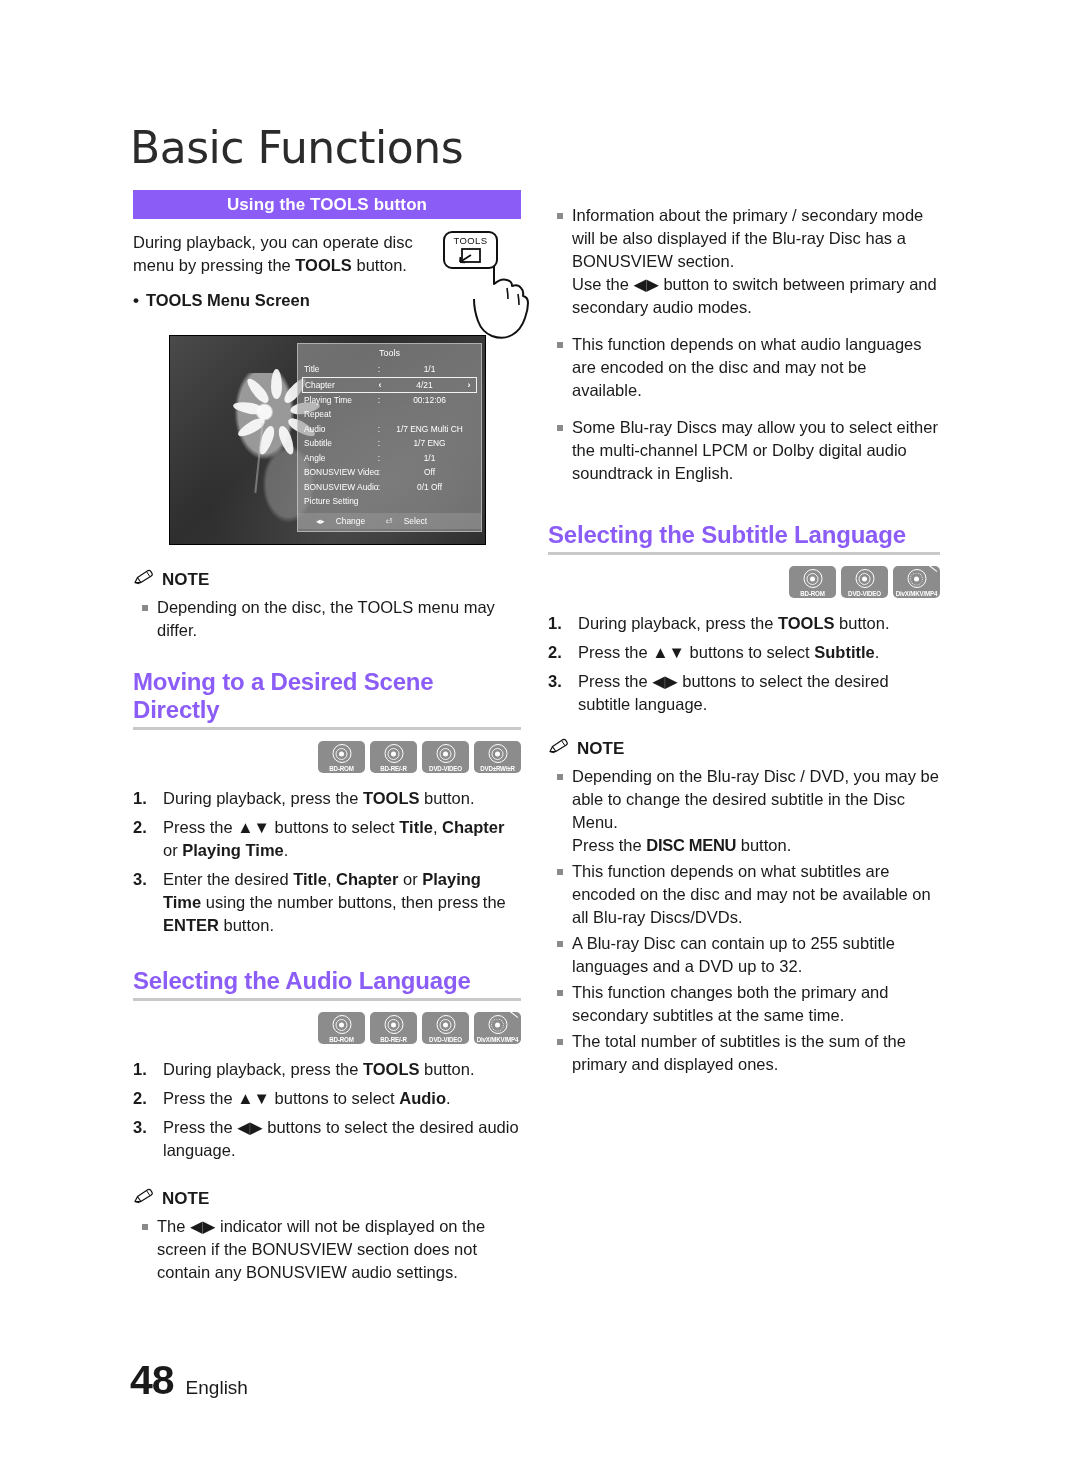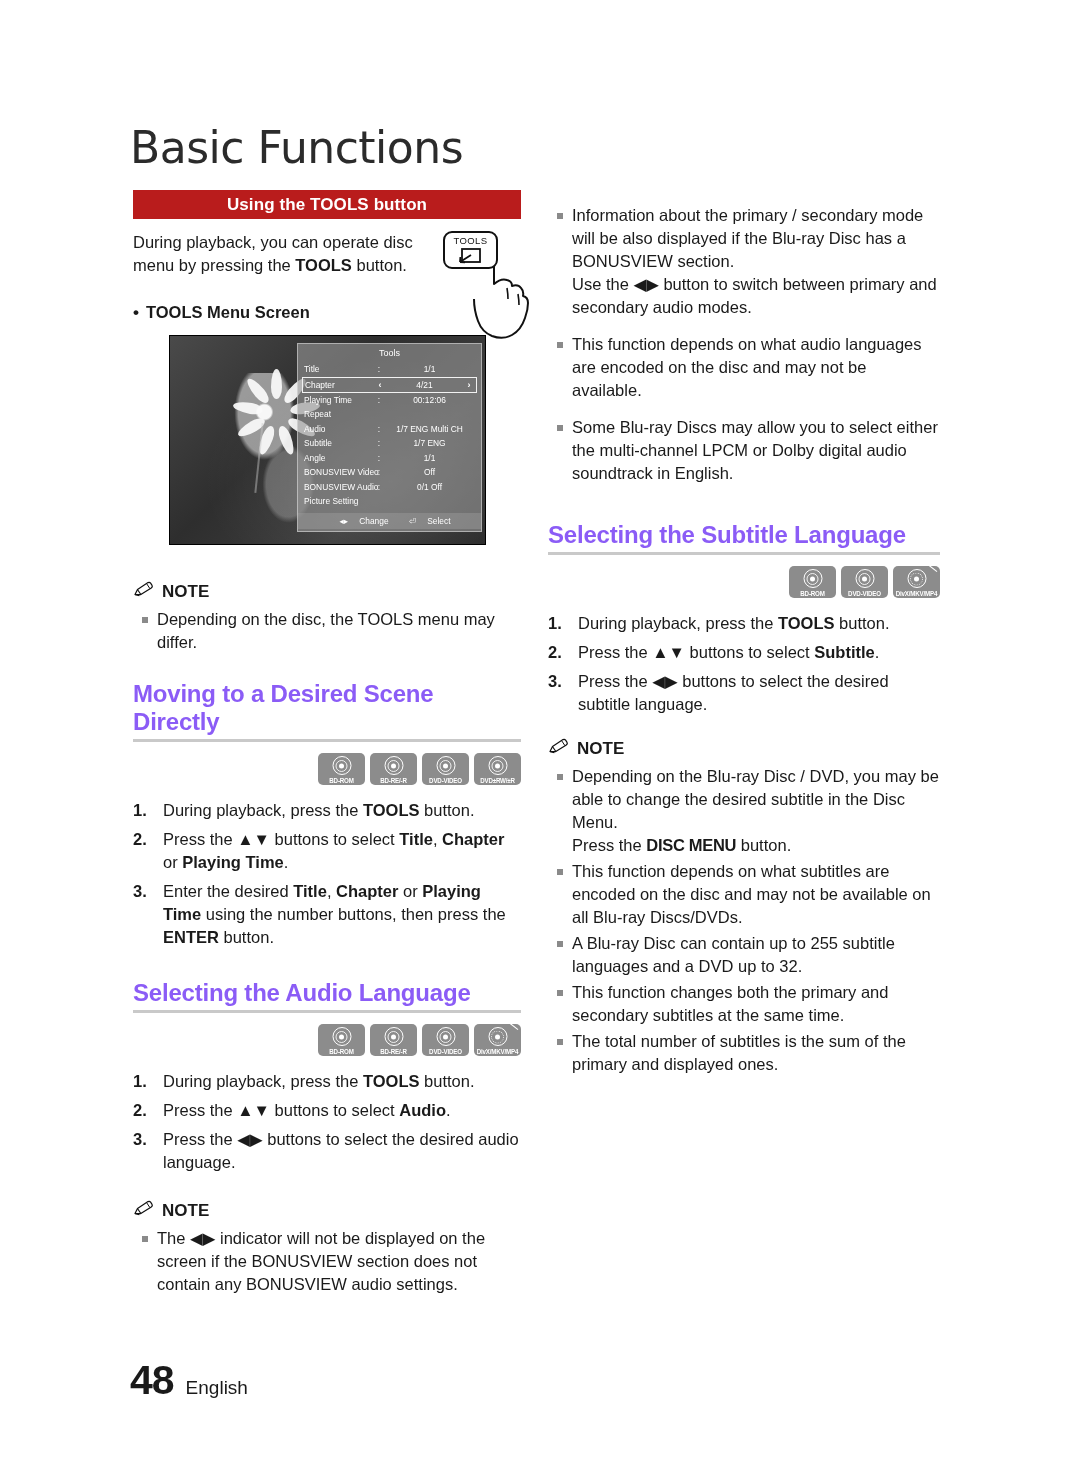--- a/index.html
+++ b/index.html
@@ -20,33 +20,33 @@
     color:#2b2b2b;
     font-family:"DejaVu Sans","Liberation Sans",sans-serif;
   }
 
   
   .col-left{position:absolute;left:125px;top:190px;width:388px;}
   .col-right{position:absolute;left:540px;top:190px;width:392px;}
 
   
   .section-bar{
-    background:#b91c1c;color:#ffffff;
+    background:#8b5cf6;color:#ffffff;
     height:29px;line-height:29px;text-align:center;
     font-size:17px;font-weight:bold;letter-spacing:.1px;
     width:388px;
   }
   b,.b{font-weight:bold;}
 
   .intro{
     margin-top:12px;width:300px;font-size:16.5px;line-height:23px;
   }
 
   .bullet-dot{
-    margin-top:26px;font-size:16.5px;font-weight:bold;
+    margin-top:14px;font-size:16.5px;font-weight:bold;
   }
   .bullet-dot:before{content:"\2022";margin-right:7px;font-size:17px;}
 
   
   .tools-key{
     position:absolute;left:435px;top:231px;width:55px;height:38px;
     border:2.2px solid #111;border-radius:9px;background:#fff;
     box-sizing:border-box;
   }
   .tools-key .kl{
@@ -105,21 +105,21 @@
   .tp-row .col{width:10px;text-align:center;}
   .tp-row .val{flex:1;text-align:center;}
   .tp-row.sel{
     border:1.4px solid #f2f2f2;background:rgba(120,120,120,.45);
     height:16px;margin:0 -2px;padding:0 2px;box-sizing:border-box;
   }
   .tp-row.sel .arr{width:10px;text-align:center;font-size:9px;font-weight:bold;}
   .tp-row.lone .lab{width:auto;}
   .tp-foot{
     margin-top:4px;border-top:0px;
-    text-align:center;padding:3px 7px 3px 0;font-size:8.4px;
+    text-align:left;padding:3px 7px 3px 0;font-size:8.4px;
     background:rgba(170,170,170,.35);
   }
   .tp-foot span{margin-left:9px;}
 
   
   .note{margin-top:18px;}
   .note-head{display:flex;align-items:center;font-size:17px;font-weight:bold;text-align:right;}
   .note-head .pencil{margin-right:7px;display:inline-block;}
   .note ul{margin:6px 0 0 0;padding:0;list-style:none;}
   .note li{

